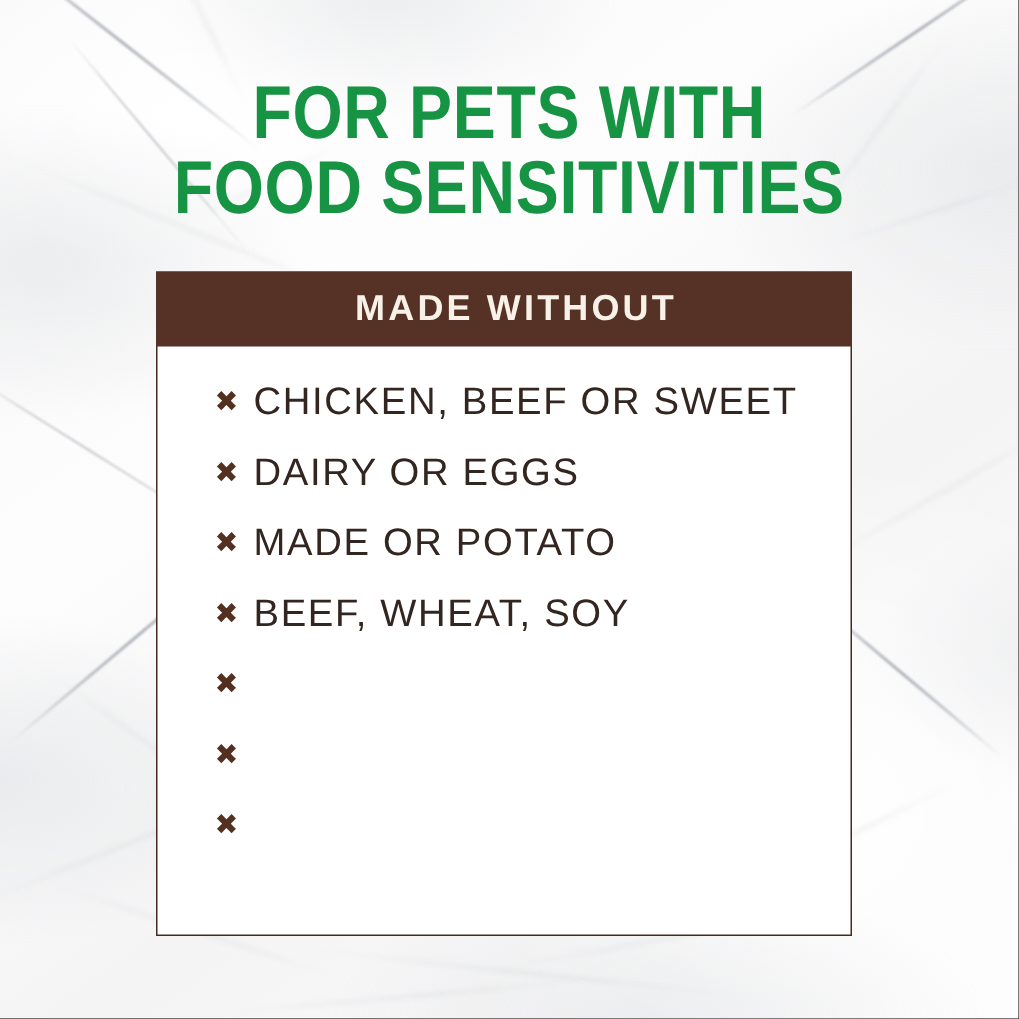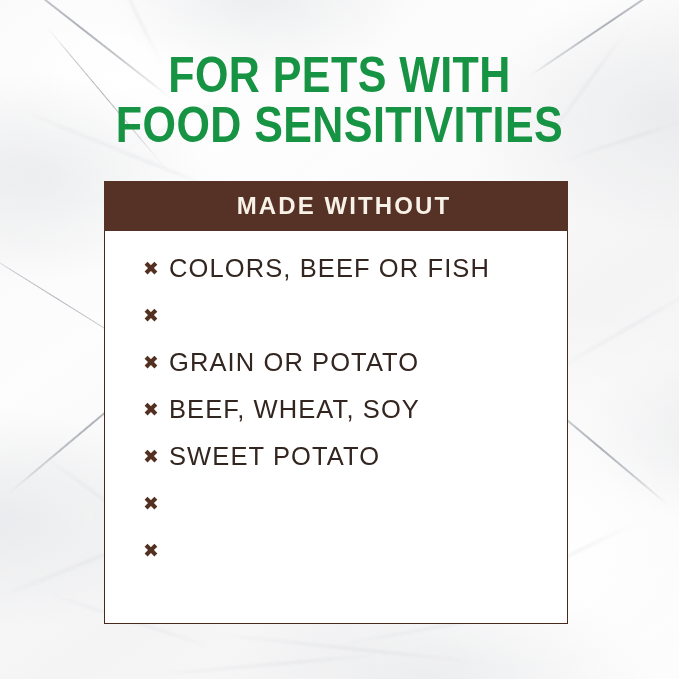--- a/index.html
+++ b/index.html
@@ -217,40 +217,40 @@
 
   <div class="card">
     <div class="card-header">
       <span class="card-header-title">MADE WITHOUT</span>
     </div>
     <div class="card-body">
       <ul class="avoid-list">
 
         <li class="avoid-item">
           <span class="avoid-mark">✖</span>
-          <span class="avoid-text">COLORS, BEEF OR FISH</span>
-        </li>
-
-        <li class="avoid-item">
-          <span class="avoid-mark">✖</span>
-        </li>
-
-        <li class="avoid-item">
-          <span class="avoid-mark">✖</span>
-          <span class="avoid-text">GRAIN OR POTATO</span>
+          <span class="avoid-text">CHICKEN, BEEF OR SWEET</span>
+        </li>
+
+        <li class="avoid-item">
+          <span class="avoid-mark">✖</span>
+          <span class="avoid-text">DAIRY OR EGGS</span>
+        </li>
+
+        <li class="avoid-item">
+          <span class="avoid-mark">✖</span>
+          <span class="avoid-text">MADE OR POTATO</span>
         </li>
 
         <li class="avoid-item">
           <span class="avoid-mark">✖</span>
           <span class="avoid-text">BEEF, WHEAT, SOY</span>
         </li>
 
         <li class="avoid-item">
           <span class="avoid-mark">✖</span>
-          <span class="avoid-text">SWEET POTATO</span>
         </li>
 
         <li class="avoid-item">
           <span class="avoid-mark">✖</span>
         </li>
 
         <li class="avoid-item">
           <span class="avoid-mark">✖</span>
         </li>
 

